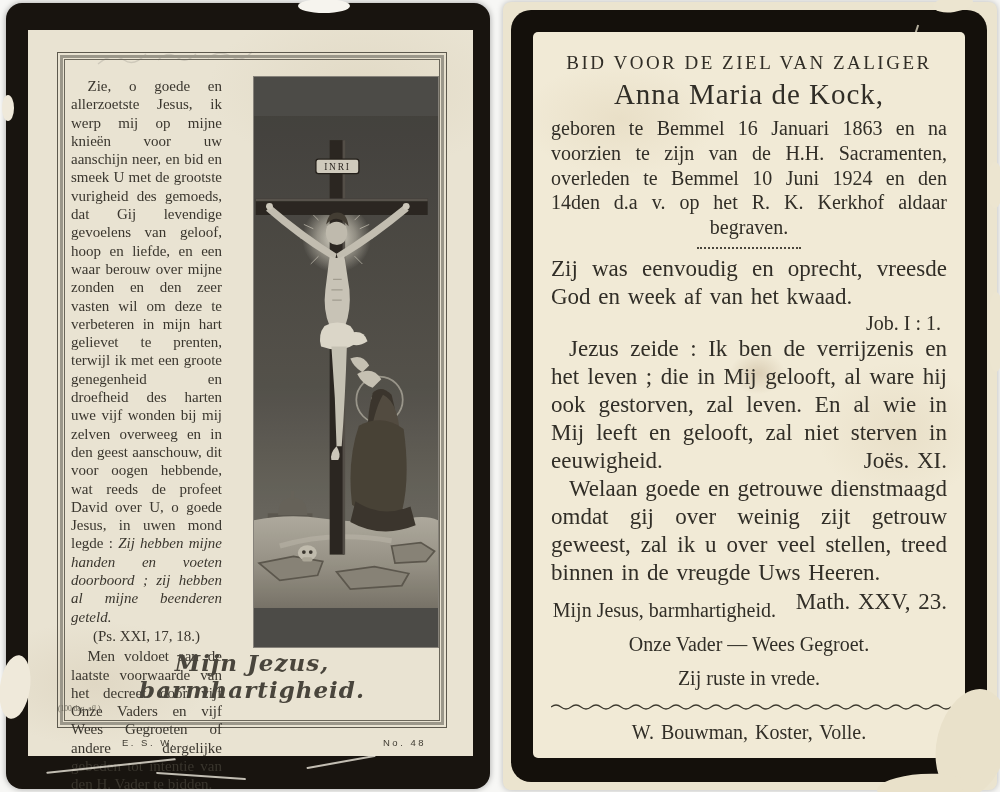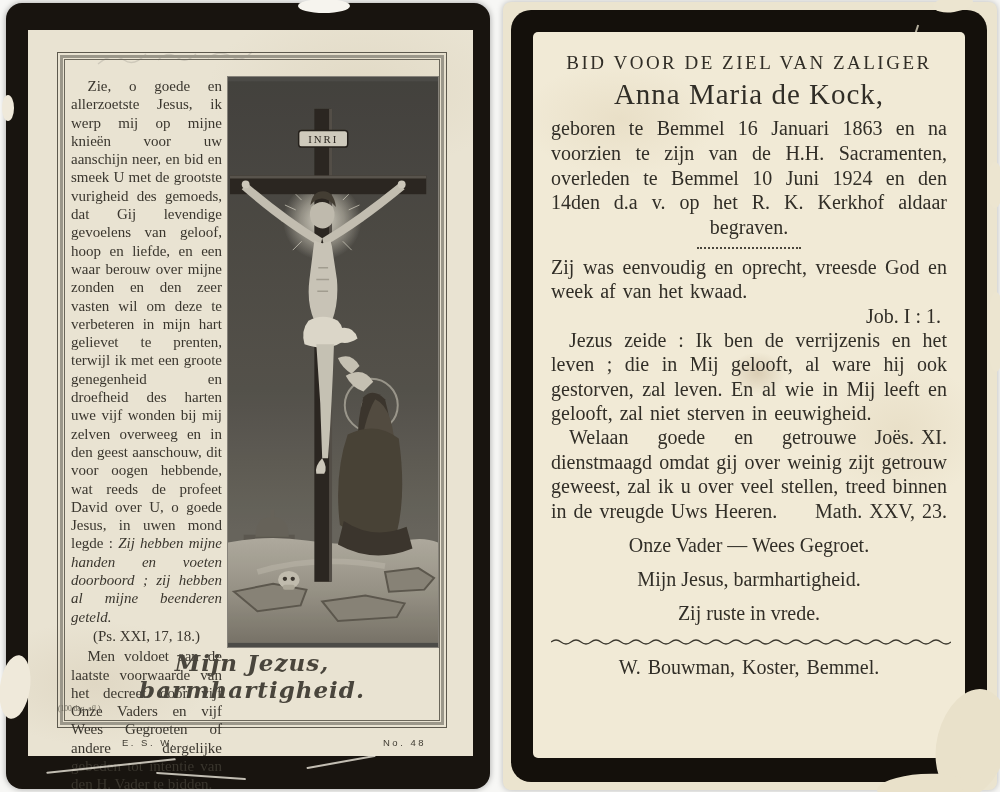--- a/index.html
+++ b/index.html
@@ -42,21 +42,21 @@
     text-align:justify;
   }
   .cl-col p { text-indent:1.1em; }
   .cl-quote { font-style:italic; }
   .cl-ref { text-align:center; text-indent:0 !important; margin:1px 0 2px; }
   .cl-divider { margin:26px auto 0; width:96px; text-align:center; }
   .cl-divider .line { border-top:1.2px solid #55514699; }
   .cl-divider svg { margin-top:3px; }
 
   .cl-engraving {
-    position:absolute; right:7px; top:23px; width:212px; height:572px;
+    position:absolute; right:7px; top:23px; width:186px; height:572px;
     border:1px solid #86827a; background:#4c4b47;
   }
   .cl-engraving svg { display:block; width:100%; height:100%; }
 
   .cl-caption {
     position:absolute; left:0; right:0; bottom:14px; text-align:center;
   }
   .cl-caption-script {
     font-family:"DejaVu Serif", serif;
     font-style:italic; font-weight:bold;
@@ -115,21 +115,21 @@
   }
   .rc-bio {
     font-size:20px; line-height:1.24; text-align:justify;
     word-spacing:3.5px; text-align-last:center;
   }
   .rc-dotted {
     width:104px; margin:7px auto 6px;
     border-top:2px dotted #4a463c;
   }
   .rc-para {
-    font-size:20px; line-height:1.22; text-align:justify; word-spacing:2px;
+    font-size:23px; line-height:1.22; text-align:justify; word-spacing:2px;
   }
   .rc-para.indent { text-indent:18px; }
   .rc-ref-line { font-size:20px; text-align:right; padding-right:6px; line-height:1.2; }
   .rc-floatref { float:right; }
   .rc-center { text-align:center; font-size:20px; margin-top:11px; }
   .rc-wavy { display:block; margin:12px auto 0; }
   .rc-closing { text-align:center; font-size:20px; margin-top:9px; word-spacing:2px; }
 
   
   .rc-wear-1 { right:-6px; top:160px; width:16px; height:46px; background:#ece5d0; }
@@ -314,29 +314,29 @@
       <div class="rc-para indent">
         <span>Jezus zeide : Ik ben de verrijzenis en het leven ; die in Mij gelooft, al ware hij ook gestorven, zal leven. En al wie in Mij leeft en gelooft, zal niet sterven in eeuwigheid.</span>
         <span class="rc-floatref">Joës. XI.</span>
       </div>
 
       <div class="rc-para indent">
         <span>Welaan goede en getrouwe dienstmaagd omdat gij over weinig zijt getrouw geweest, zal ik u over veel stellen, treed binnen in de vreugde Uws Heeren.</span>
         <span class="rc-floatref">Math. XXV, 23.</span>
       </div>
 
+      <div class="rc-center">Mijn Jesus, barmhartigheid.</div>
       <div class="rc-center">Onze Vader — Wees Gegroet.</div>
-      <div class="rc-center">Mijn Jesus, barmhartigheid.</div>
       <div class="rc-center">Zij ruste in vrede.</div>
 
       <svg class="rc-wavy" width="400" height="10" viewBox="0 0 400 10">
         <path d="M0 5 q5 -4 10 0 t10 0 t10 0 t10 0 t10 0 t10 0 t10 0 t10 0 t10 0 t10 0 t10 0 t10 0 t10 0 t10 0 t10 0 t10 0 t10 0 t10 0 t10 0 t10 0 t10 0 t10 0 t10 0 t10 0 t10 0 t10 0 t10 0 t10 0 t10 0 t10 0 t10 0 t10 0 t10 0 t10 0 t10 0 t10 0 t10 0 t10 0 t10 0 t10 0" fill="none" stroke="#3d392f" stroke-width="1.3"></path>
       </svg>
 
-      <div class="rc-closing">W. Bouwman, Koster, Bemmel.</div>
+      <div class="rc-closing">W. Bouwman, Koster, Volle.</div>
     </div>
   </div>
 
   <div class="wear rc-wear-1"></div>
   <div class="wear rc-wear-2"></div>
   <div class="wear rc-wear-3"></div>
   <div class="wear rc-wear-4"></div>
   <div class="wear rc-wear-5"></div>
 </div>
 

